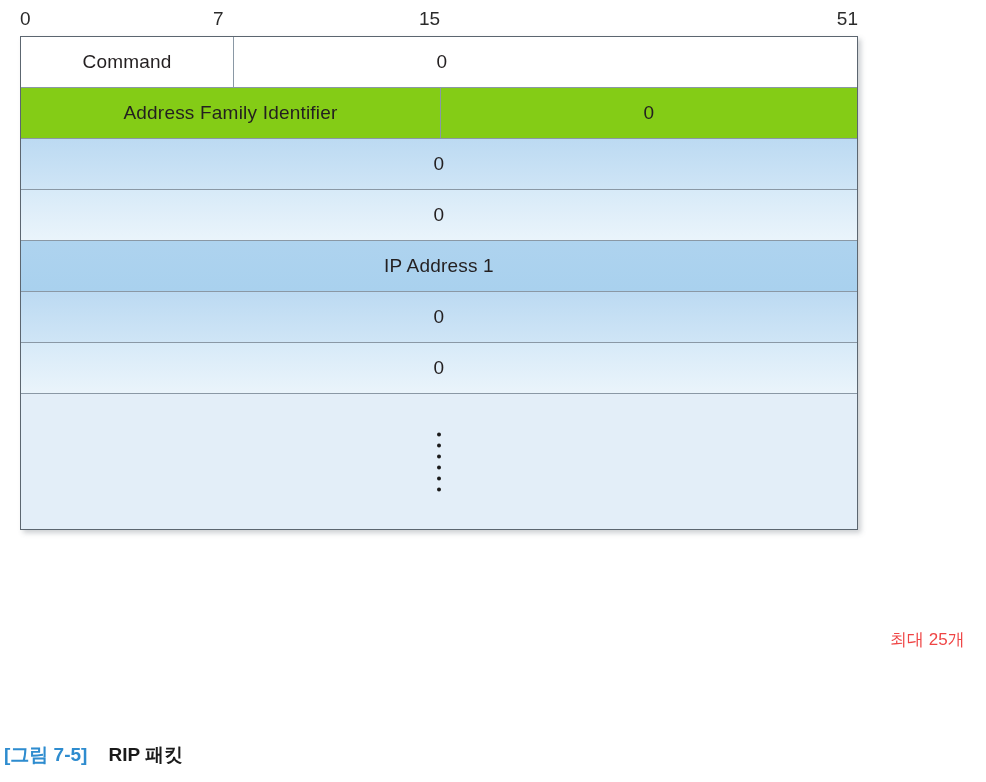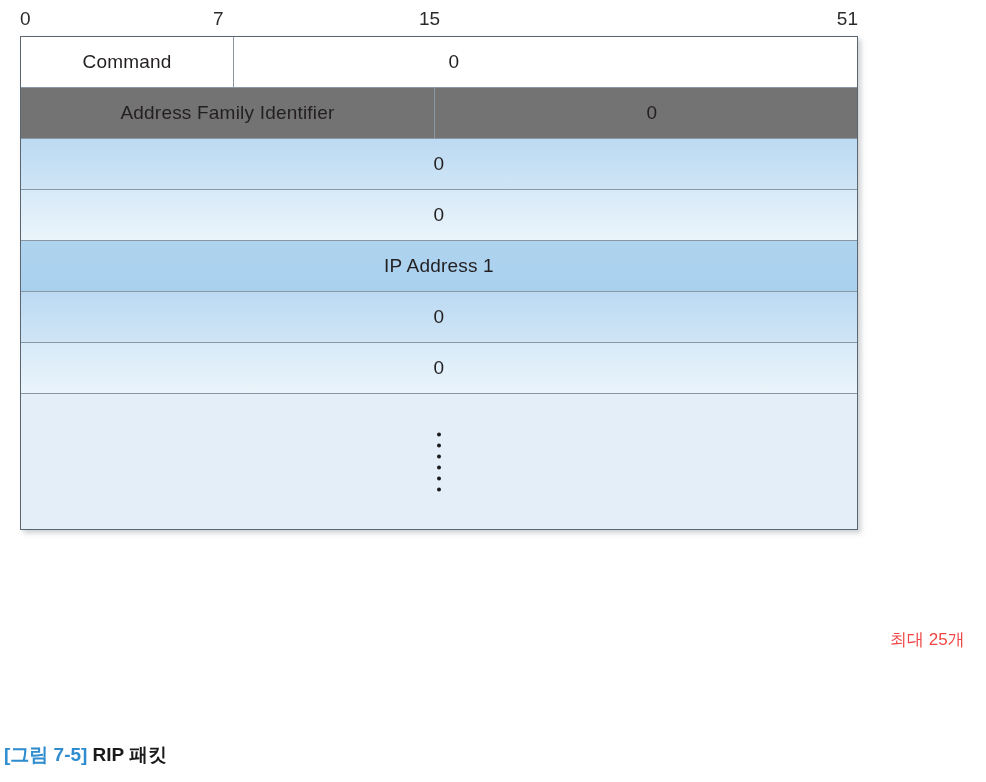--- a/index.html
+++ b/index.html
@@ -45,21 +45,20 @@
     box-sizing: border-box;
     box-shadow: 3px 3px 5px rgba(90,100,110,0.30);
     background: #ffffff;
   }
   .pkt-row {
     position: relative;
     display: flex;
     height: 51px;
     border-bottom: 1px solid #8a98a5;
     box-sizing: border-box;
-    gap: 12px;
   }
   .pkt-row:last-child { border-bottom: none; }
 
   .pkt-cell {
     display: flex;
     align-items: center;
     justify-content: center;
     font-size: 19px;
     color: #231f20;
     box-sizing: border-box;
@@ -70,21 +69,21 @@
 
   
   .col-q1 { width: 213px; }
   .col-q2 { width: 207px; }
   .col-h1 { width: 420px; }
   .col-h2 { width: 416px; }
   .col-full { width: 100%; }
 
   
   .shade-white { background: #ffffff; }
-  .shade-afi   { background: #737373; }
+  .shade-afi   { background: #84cc16; }
 
   
   .grad-1 { background: linear-gradient(to bottom, #aed3ef 0%, #a9d1ee 100%); }
   .grad-2 { background: linear-gradient(to bottom, #bcdaf2 0%, #cfe5f6 100%); }
   .grad-3 { background: linear-gradient(to bottom, #d7eaf8 0%, #eaf4fb 100%); }
   .grad-4 { background: linear-gradient(to bottom, #f1f7fc 0%, #ffffff 100%); }
 
   .shade-tail { background: #e3eef8; }
 
   
@@ -128,21 +127,21 @@
     font-size: 19px;
     white-space: nowrap;
   }
   #figure-caption .caption-number {
     color: #2e8ccf;
     font-weight: bold;
   }
   #figure-caption .caption-title {
     color: #1a1a1a;
     font-weight: bold;
-    margin-left: 5px;
+    margin-left: 21px;
   }
 </style>
 </head>
 <body>
 
 <div id="bit-ruler">
   <span class="ruler-tick tick-start" style="left:0;">0</span>
   <span class="ruler-tick" style="left:193px;">7</span>
   <span class="ruler-tick" style="left:399px;">15</span>
   <span class="ruler-tick tick-end">51</span>

